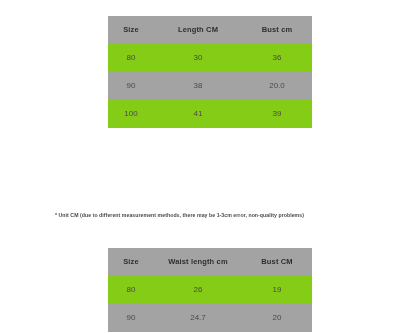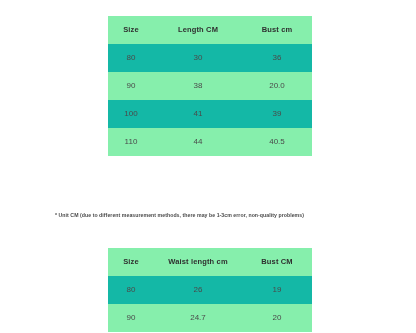--- a/index.html
+++ b/index.html
@@ -46,22 +46,22 @@
     font-size: 7.5px;
     font-weight: bold;
     letter-spacing: 0.15px;
     color: #2f2f2f;
   }
   .size-table td {
     font-size: 8px;
     font-weight: normal;
     color: #4a4a4a;
   }
-  .row-shaded { background: #86efac; }
-  .row-plain  { background: #14b8a6; }
+  .row-shaded { background: #a3a3a3; }
+  .row-plain  { background: #84cc16; }
 
   .footnote {
     position: absolute;
     left: 55px;
     top: 212px;
     font-size: 5.2px;
     font-weight: bold;
     color: #4a4a4a;
     letter-spacing: 0.05px;
     white-space: nowrap;
@@ -94,25 +94,20 @@
       <tr class="row-shaded">
         <td>90</td>
         <td>38</td>
         <td>20.0</td>
       </tr>
       <tr class="row-plain">
         <td>100</td>
         <td>41</td>
         <td>39</td>
       </tr>
-      <tr class="row-shaded">
-        <td>110</td>
-        <td>44</td>
-        <td>40.5</td>
-      </tr>
     </tbody>
   </table>
 
   <div class="footnote">* Unit CM (due to different measurement methods, there may be 1-3cm error, non-quality problems)</div>
 
   <table class="size-table" id="table-bottoms">
     <colgroup>
       <col class="c-size">
         <col class="c-mid">
         <col class="c-last">

